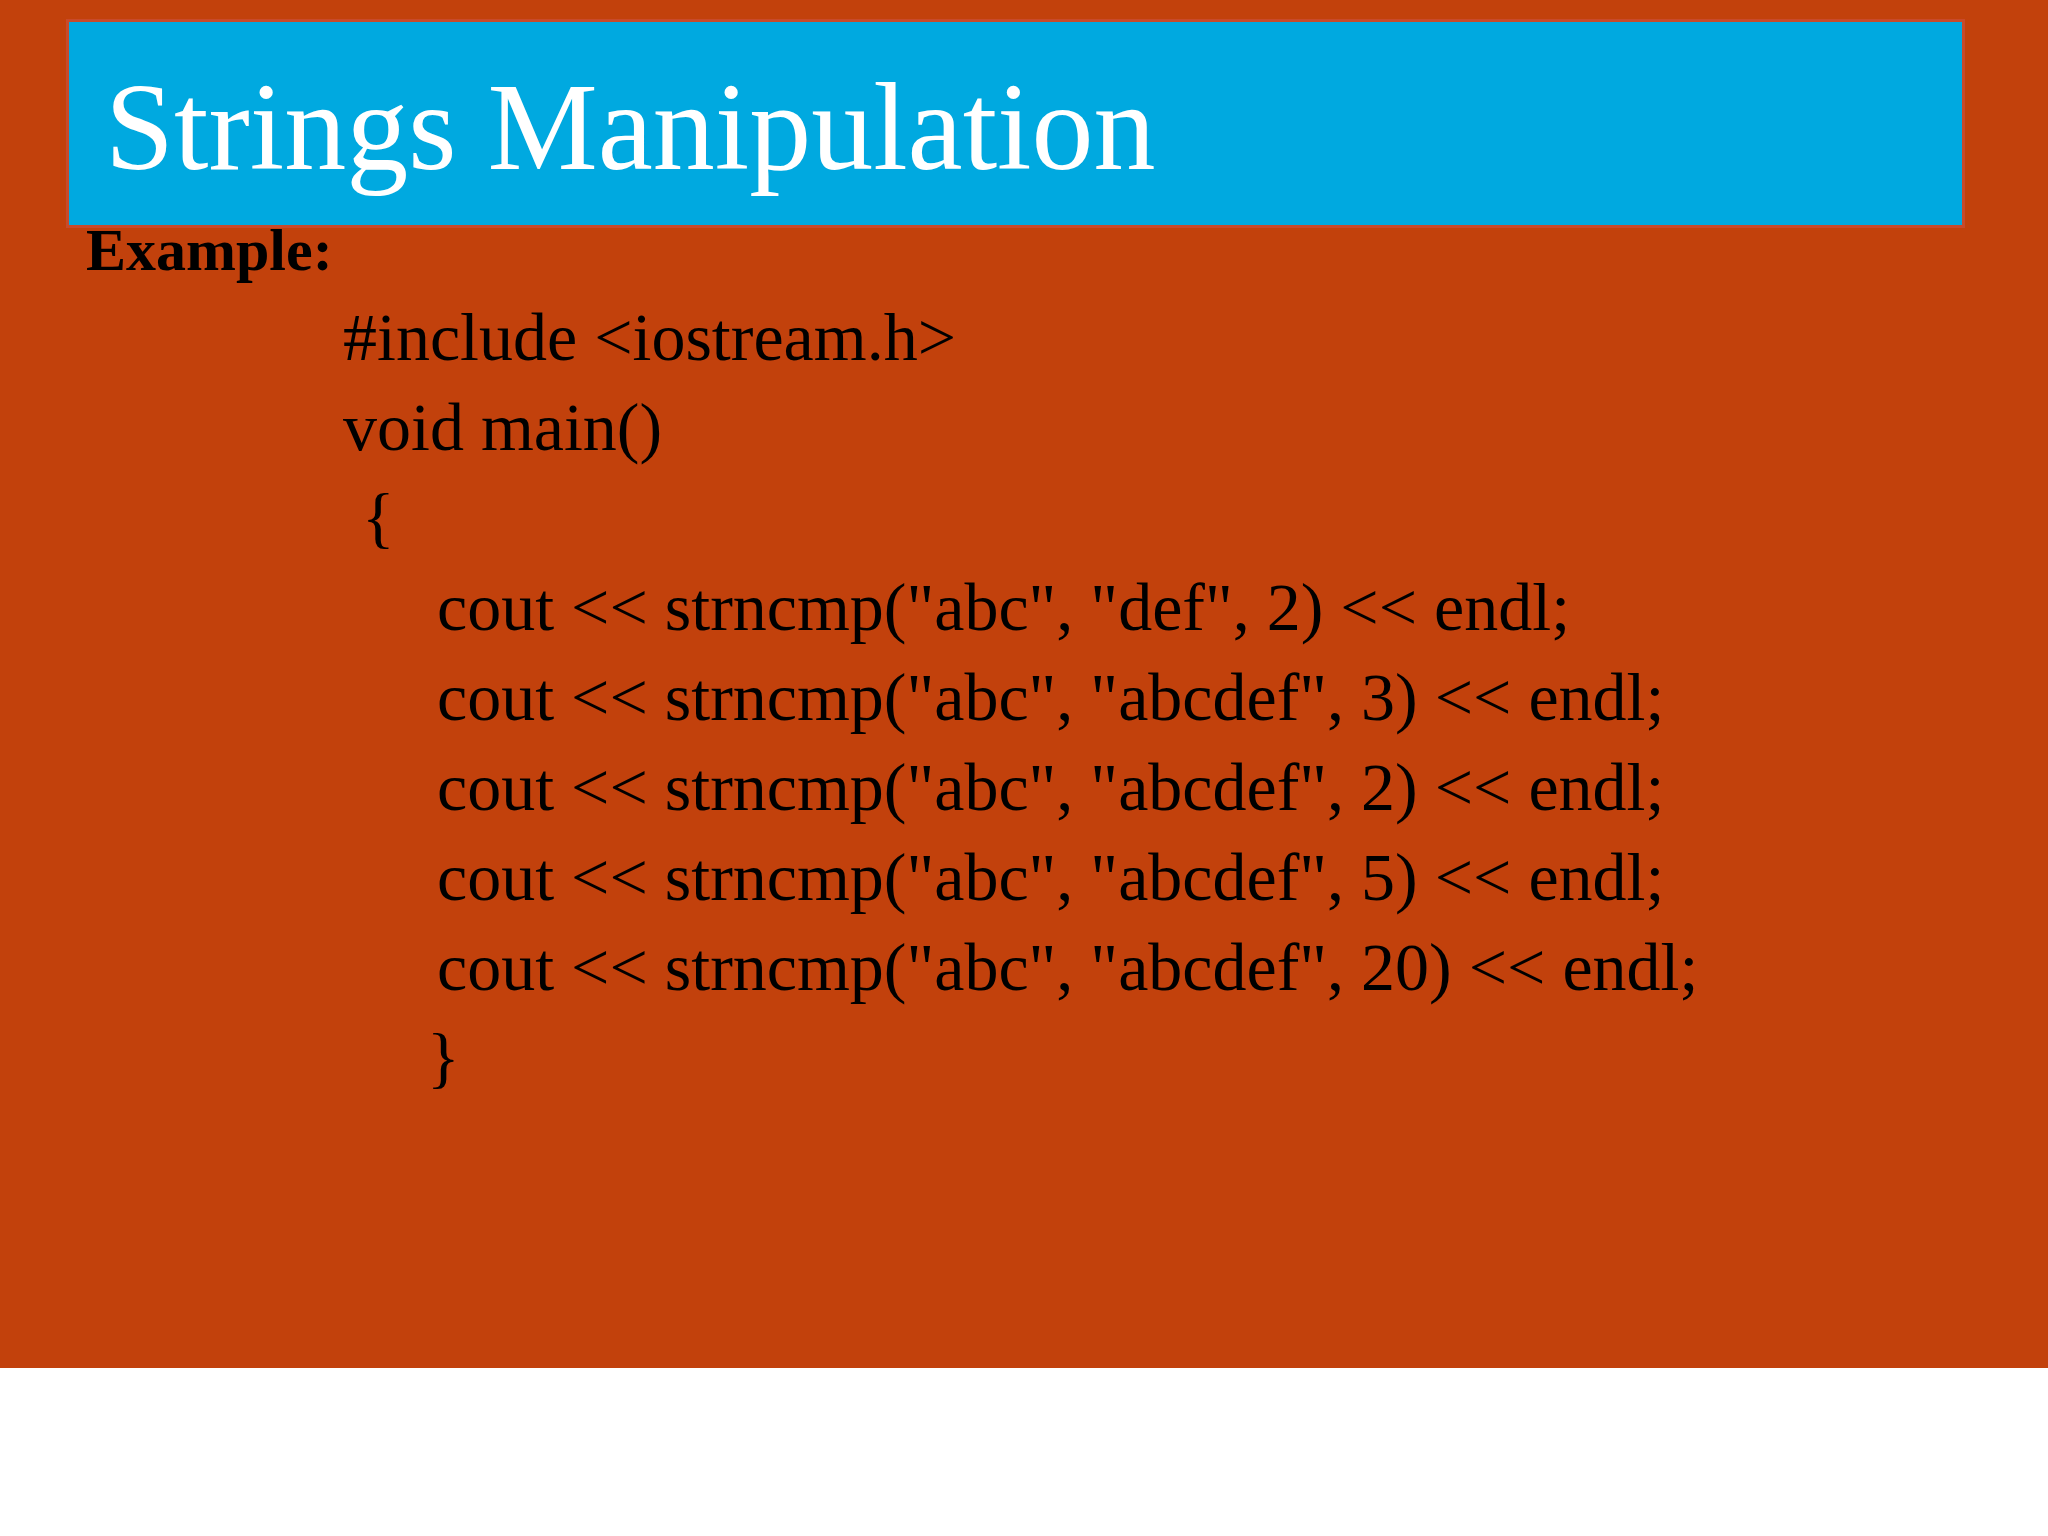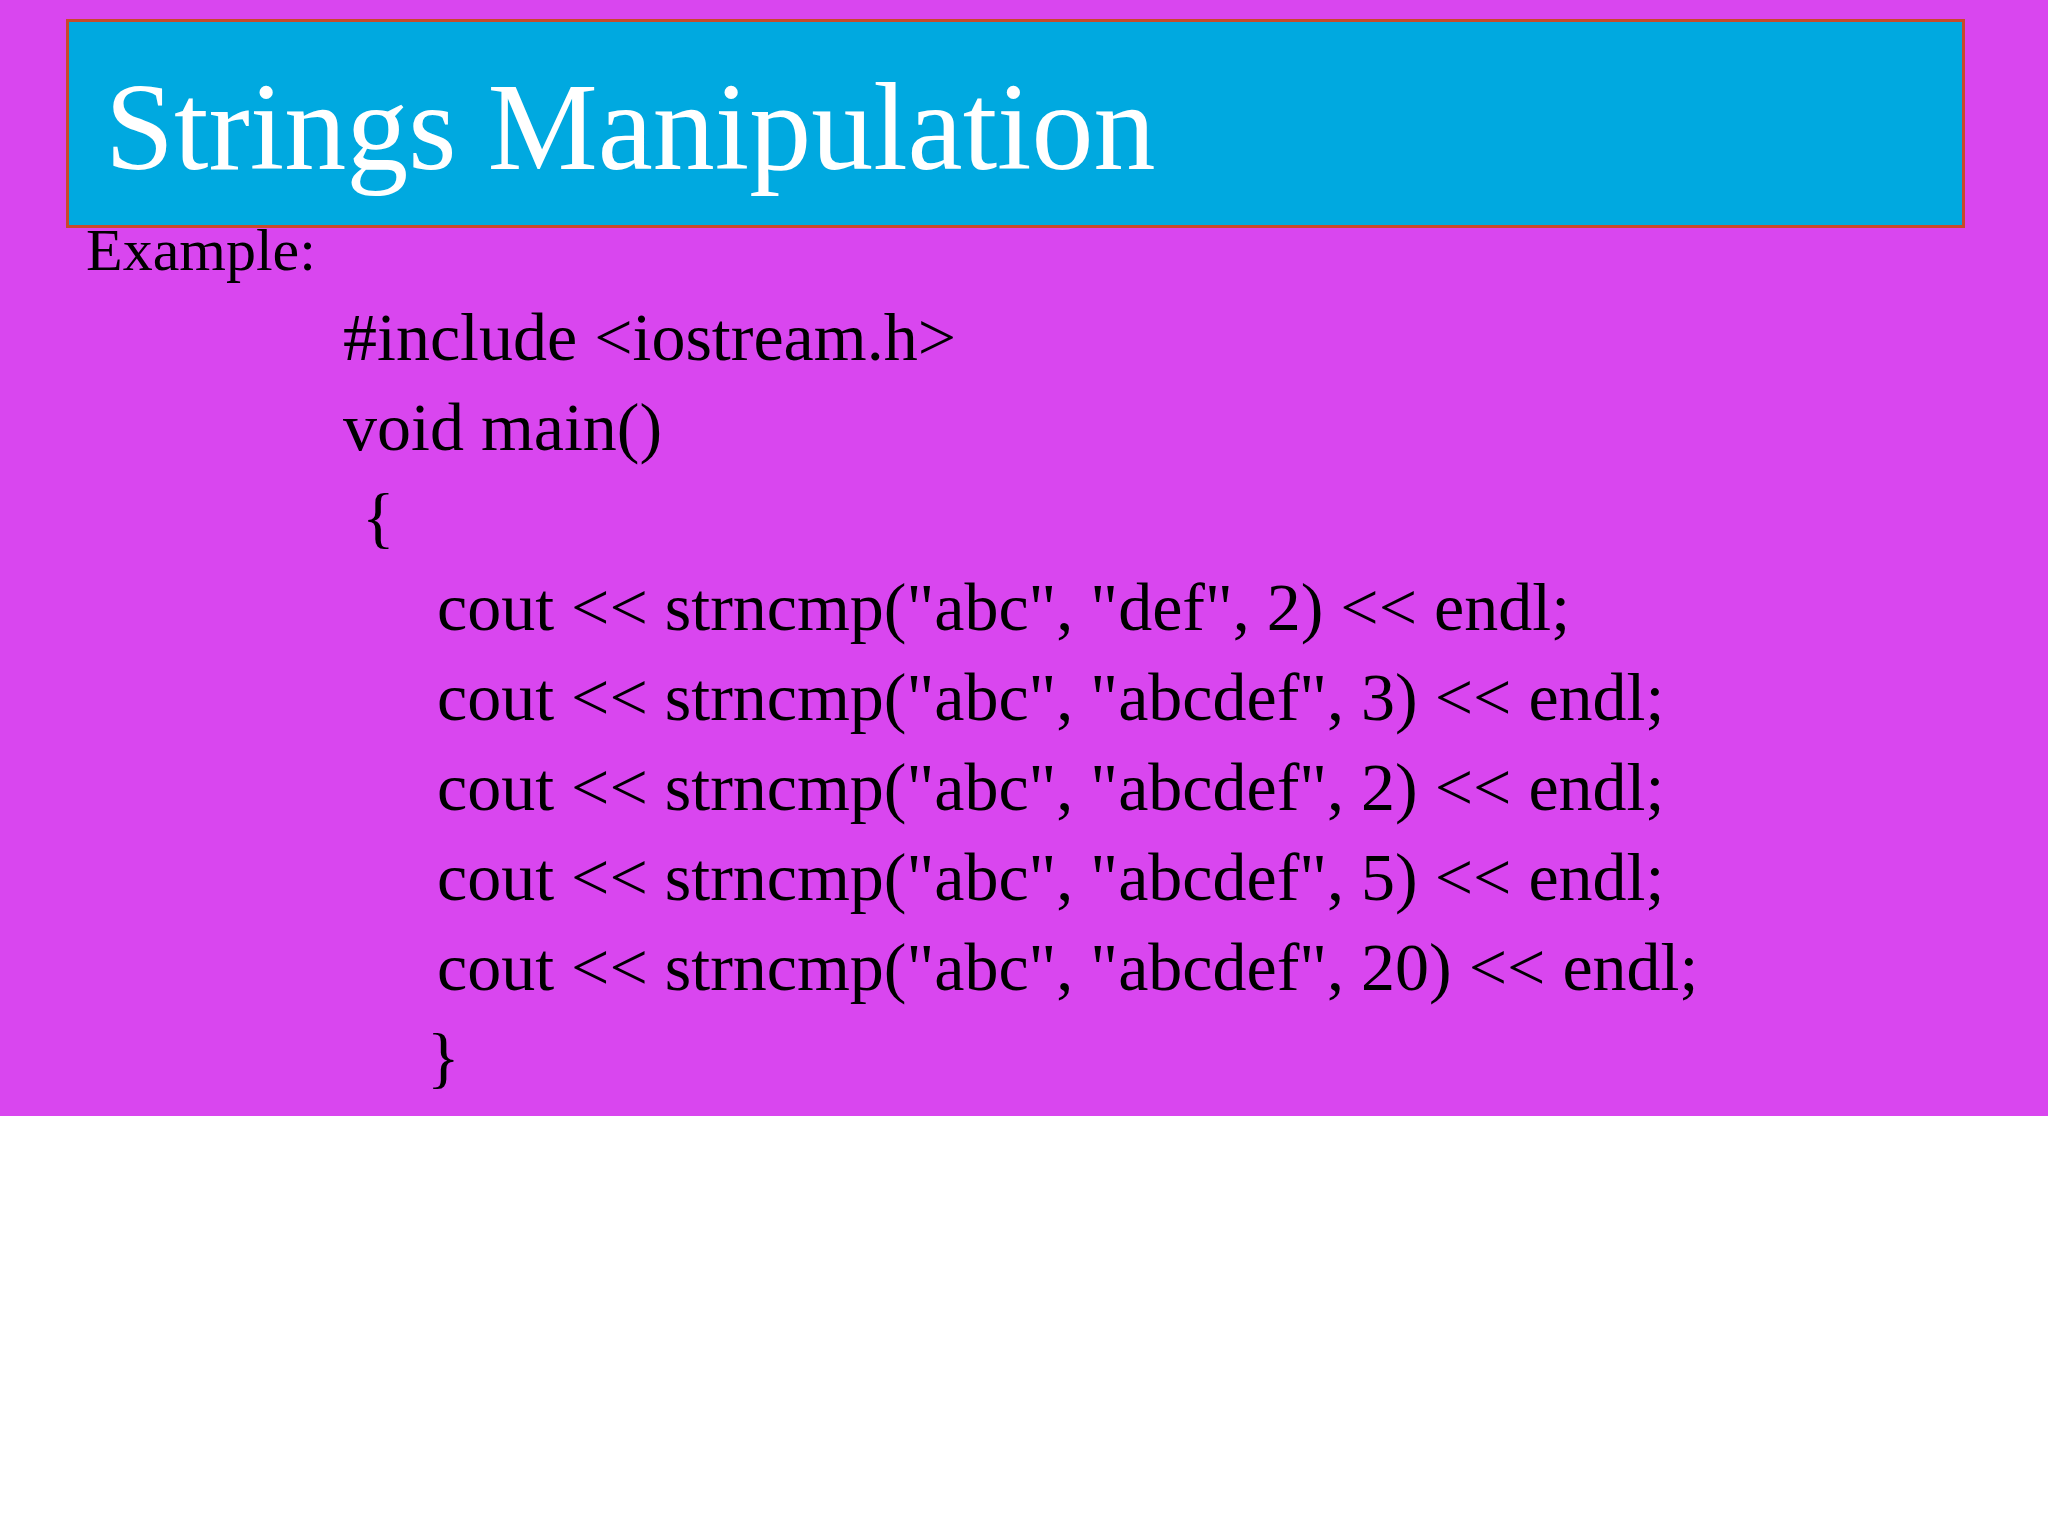--- a/index.html
+++ b/index.html
@@ -3,22 +3,22 @@
 <meta charset="utf-8">
 <style>
   html, body {
     margin: 0;
     padding: 0;
     background: #ffffff;
   }
   .slide {
     position: relative;
     width: 2048px;
-    height: 1116px;
-    background: #d946ef;
+    height: 1368px;
+    background: #c2410c;
     overflow: hidden;
     font-family: "Liberation Serif", "DejaVu Serif", serif;
     color: var(--body-text, #000000);
   }
 
   
   .title-bar {
     position: absolute;
     left: 66px;
     top: 19px;
@@ -40,21 +40,21 @@
     white-space: nowrap;
   }
 
   
   .example-label {
     position: absolute;
     left: 86px;
     top: 214px;
     font-size: 60px;
     line-height: 1.2;
-    font-weight: 400;
+    font-weight: 700;
     white-space: nowrap;
   }
 
   
   .code-block {
     position: absolute;
     left: 337px;
     top: 292px;
     font-size: 68px;
     line-height: 90px;

